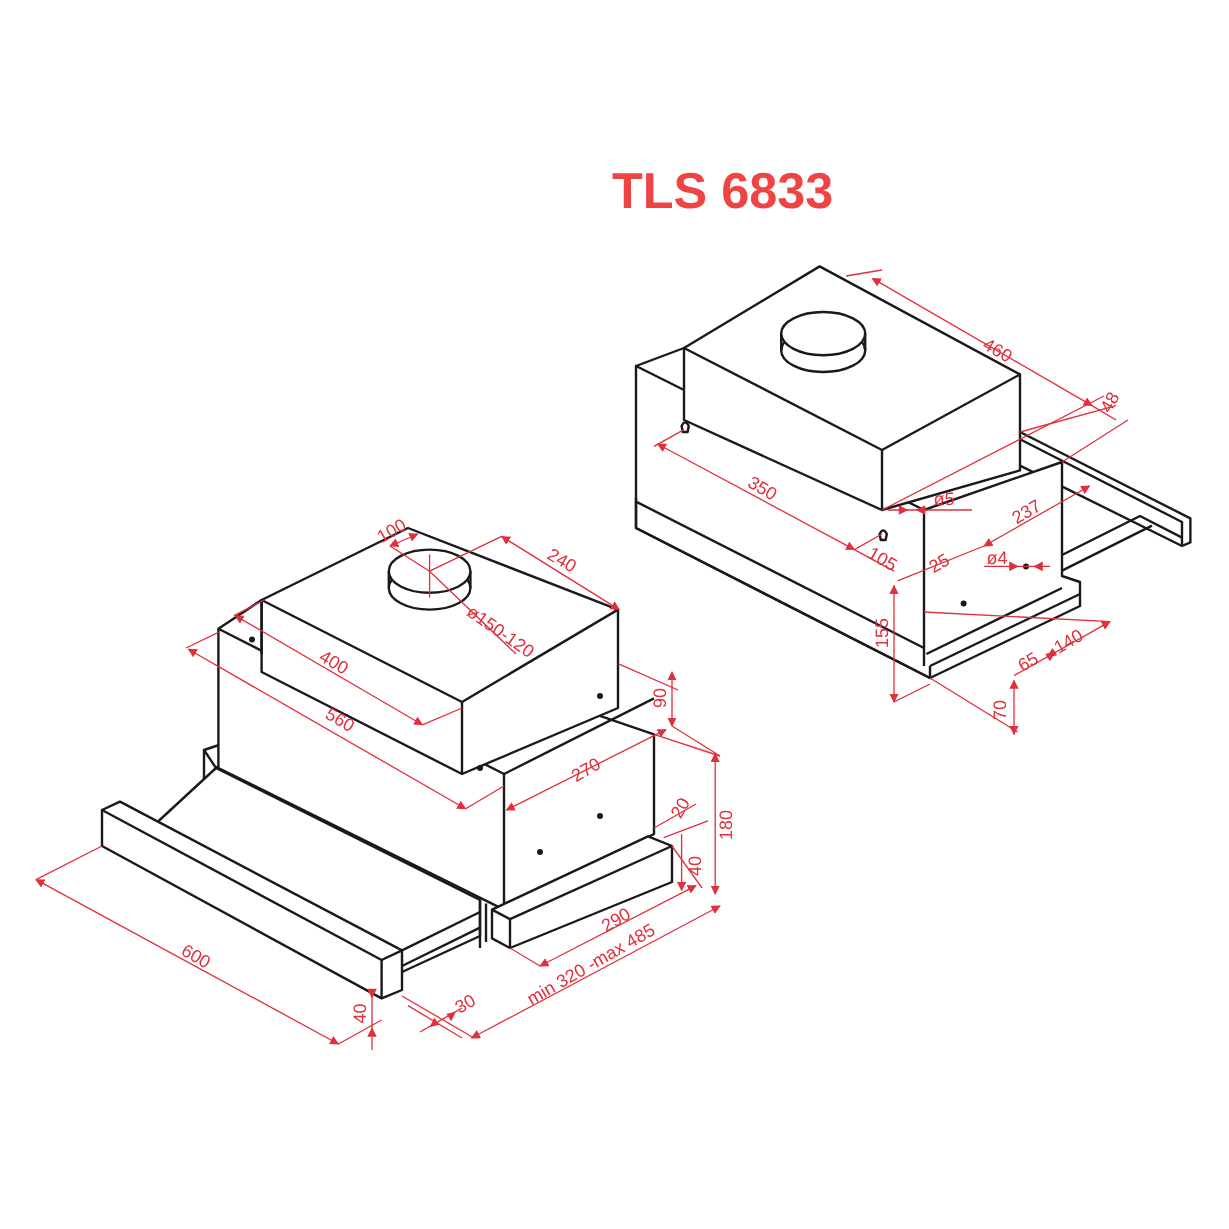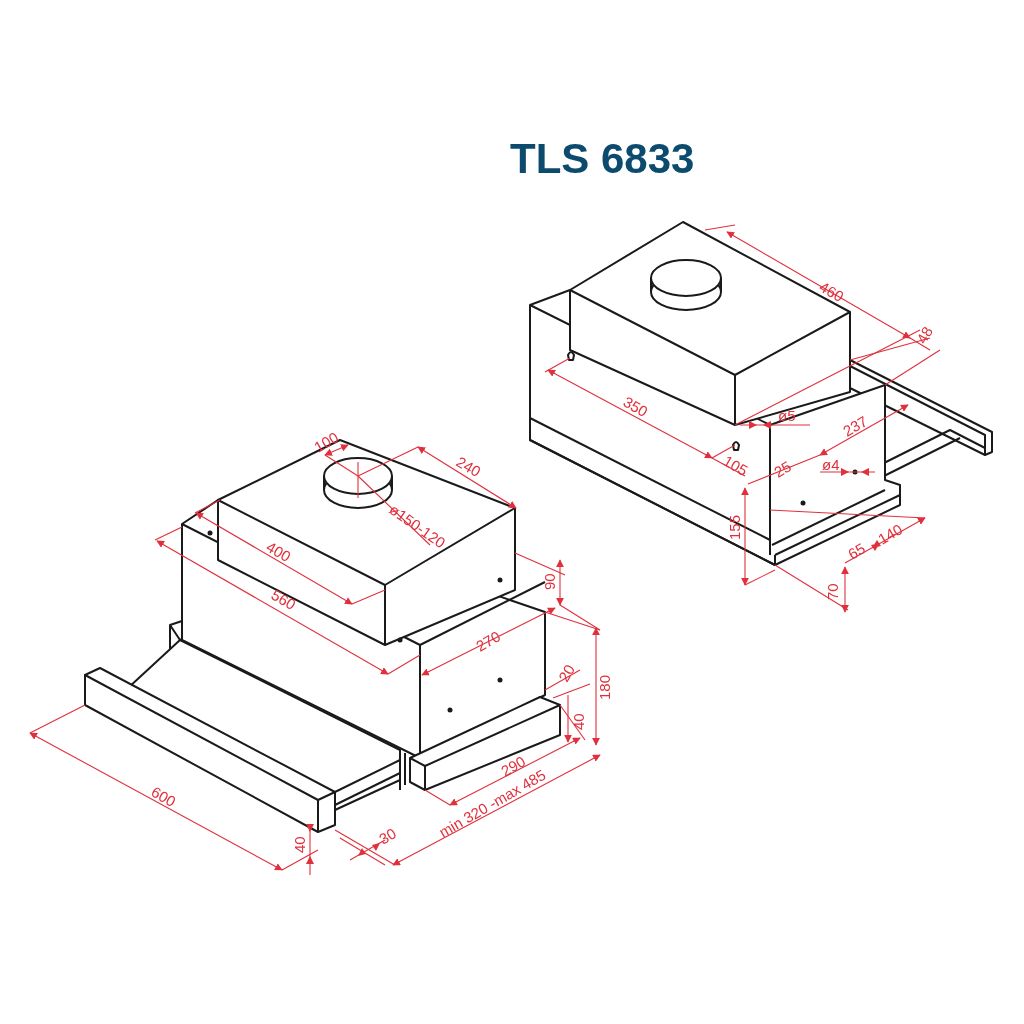--- a/index.html
+++ b/index.html
@@ -1,17 +1,17 @@
 <!DOCTYPE html>
 <html><head>
 <meta charset="utf-8">
 <style>
   html, body { margin: 0; padding: 0; background: #ffffff; }
   body { width: 1024px; height: 1024px; position: relative; overflow: hidden; font-family: "Liberation Sans", sans-serif; }
-  #title { position: absolute; left: 510px; top: 135px; font-size: 42px; font-weight: bold; color: #0c4a6e; letter-spacing: 0px; }
+  #title { position: absolute; left: 510px; top: 135px; font-size: 42px; font-weight: bold; color: #ef4444; letter-spacing: 0px; }
   svg { position: absolute; left: 0; top: 0; }
   .obj { stroke: #1a1a1a; stroke-width: 2; fill: none; stroke-linejoin: round; }
   .objf { stroke: #1a1a1a; stroke-width: 2; fill: #ffffff; stroke-linejoin: round; }
   .dim { stroke: #e0303c; stroke-width: 1.1; fill: none; }
   .dimtxt { fill: #e0303c; font-family: "Liberation Sans", sans-serif; font-size: 15px; }
   .arr { fill: #e0303c; }
   .dot { fill: #1a1a1a; }
 </style>
 </head>
 <body>

